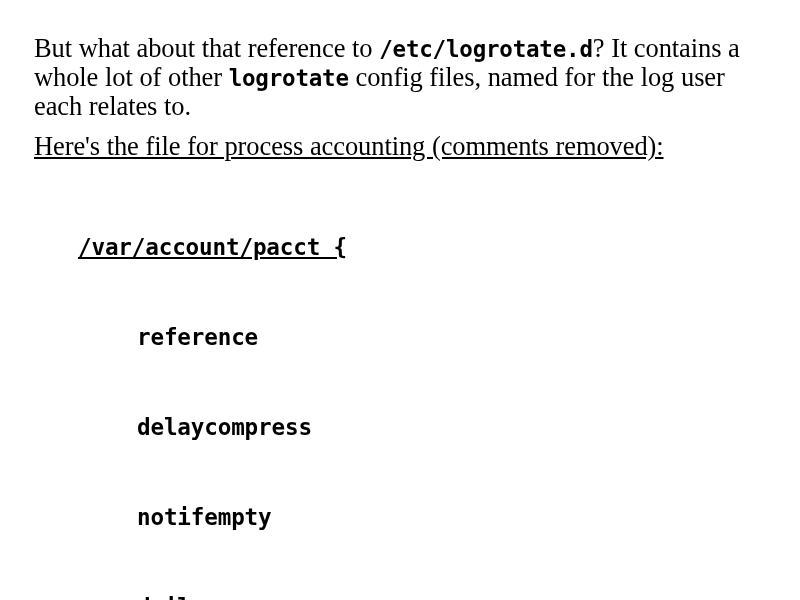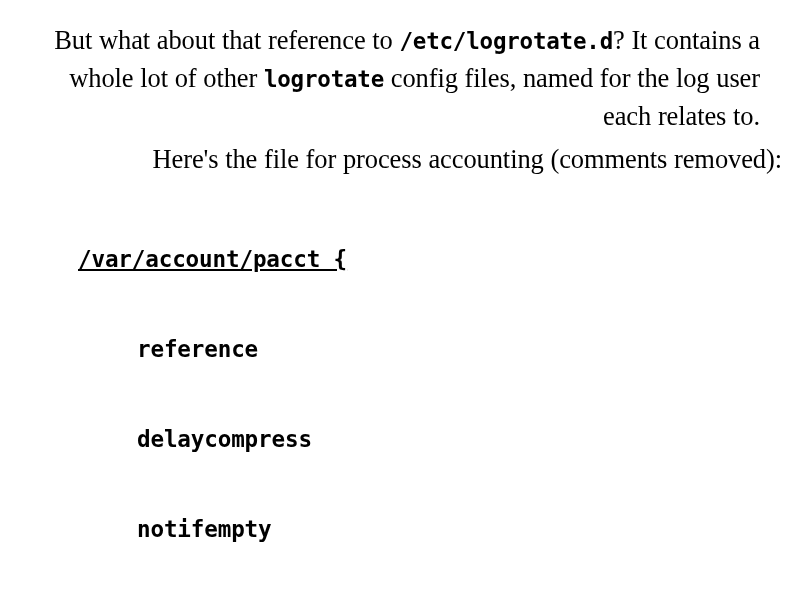--- a/index.html
+++ b/index.html
@@ -17,28 +17,28 @@
   .slide {
     position: relative;
     width: 800px;
     height: 600px;
     box-sizing: border-box;
     padding: 22px 48px 0 22px;
   }
   .para {
     font-family: "Liberation Serif", "DejaVu Serif", serif;
     font-size: 26.5px;
-    line-height: 37px;
-    text-align: right;
-    margin: 0;
+    line-height: 28px;
+    text-align: left;
+    margin: 12px;
     letter-spacing: -0.1px;
     word-spacing: 0.2px;
   }
   .para.p1 { width: 738px; }
-  .para.p2 { width: 760px; margin-top: 6px; }
+  .para.p2 { width: 760px; margin-top: 6px; text-decoration: underline; }
   code, .mono {
     font-family: "DejaVu Sans Mono", "Liberation Mono", monospace;
     font-weight: bold;
     font-size: 22.5px;
     letter-spacing: -0.2px;
   }
   .codeblock {
     margin: 6px 0 0 0;
     padding: 0;
     font-family: "DejaVu Sans Mono", "Liberation Mono", monospace;

